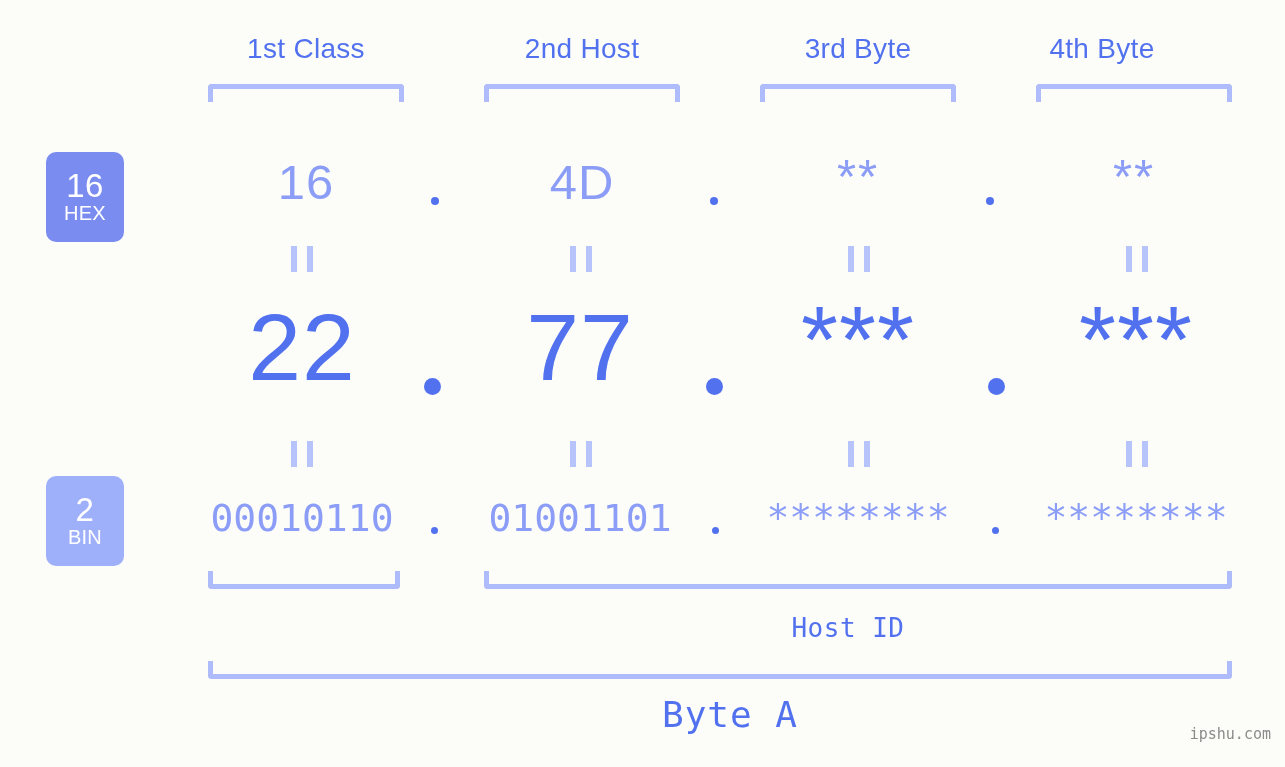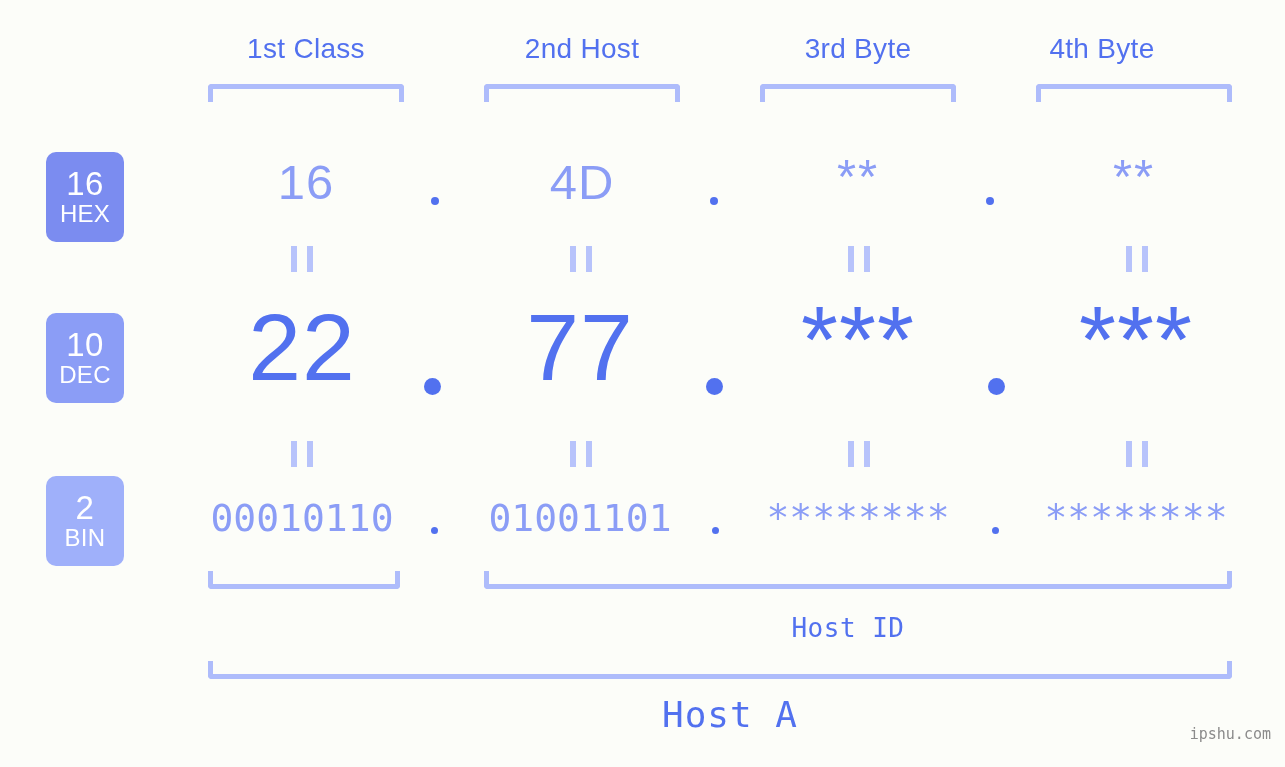--- a/index.html
+++ b/index.html
@@ -72,21 +72,21 @@
     justify-content: center;
     line-height: 1;
   }
   .badge .num {
     font-size: 33px;
     font-weight: 400;
     line-height: 1.0;
     letter-spacing: 0.5px;
   }
   .badge .nm {
-    font-size: 24px;
+    font-size: 20px;
     font-weight: 400;
     line-height: 1.15;
     letter-spacing: 0.3px;
   }
 
   
   .cell {
     position: absolute;
     width: 240px;
     text-align: center;
@@ -193,24 +193,20 @@
   <div class="bracket-down" style="left:208px; top:84px; width:196px"></div>
   <div class="bracket-down" style="left:484px; top:84px; width:196px"></div>
   <div class="bracket-down" style="left:760px; top:84px; width:196px"></div>
   <div class="bracket-down" style="left:1036px; top:84px; width:196px"></div>
 
   <div class="badge" style="top:152px; height:90px; background:#7b8cf0">
     <span class="num">16</span>
     <span class="nm">HEX</span>
   </div>
 
-  <div class="badge" style="top:313px; height:90px; background:#8b9df6">
-    <span class="num">10</span>
-    <span class="nm">DEC</span>
-  </div>
 
   <div class="badge" style="top:476px; height:90px; background:#9fb0fa">
     <span class="num">2</span>
     <span class="nm">BIN</span>
   </div>
 
   <div class="cell hex-val" style="left:186px; top:158px">16</div>
   <div class="cell hex-val" style="left:462px; top:158px">4D</div>
   <div class="cell hex-star" style="left:738px; top:152px">**</div>
   <div class="cell hex-star" style="left:1014px; top:152px">**</div>
@@ -270,17 +266,17 @@
   <div class="dot dot-bin" style="left:431px; top:527px"></div>
   <div class="dot dot-bin" style="left:712px; top:527px"></div>
   <div class="dot dot-bin" style="left:992px; top:527px"></div>
 
   <div class="bracket-up" style="left:208px; top:571px; width:192px"></div>
   <div class="bracket-up" style="left:484px; top:571px; width:748px"></div>
 
   <div class="id-label" style="left:738px; top:613px; width:220px">Host ID</div>
 
   <div class="bracket-up" style="left:208px; top:661px; width:1024px"></div>
-  <div class="class-label" style="left:520px; top:694px; width:420px">Host A</div>
+  <div class="class-label" style="left:520px; top:694px; width:420px">Byte A</div>
 
   <div class="watermark">ipshu.com</div>
 
 </div>
 
 </body></html>

